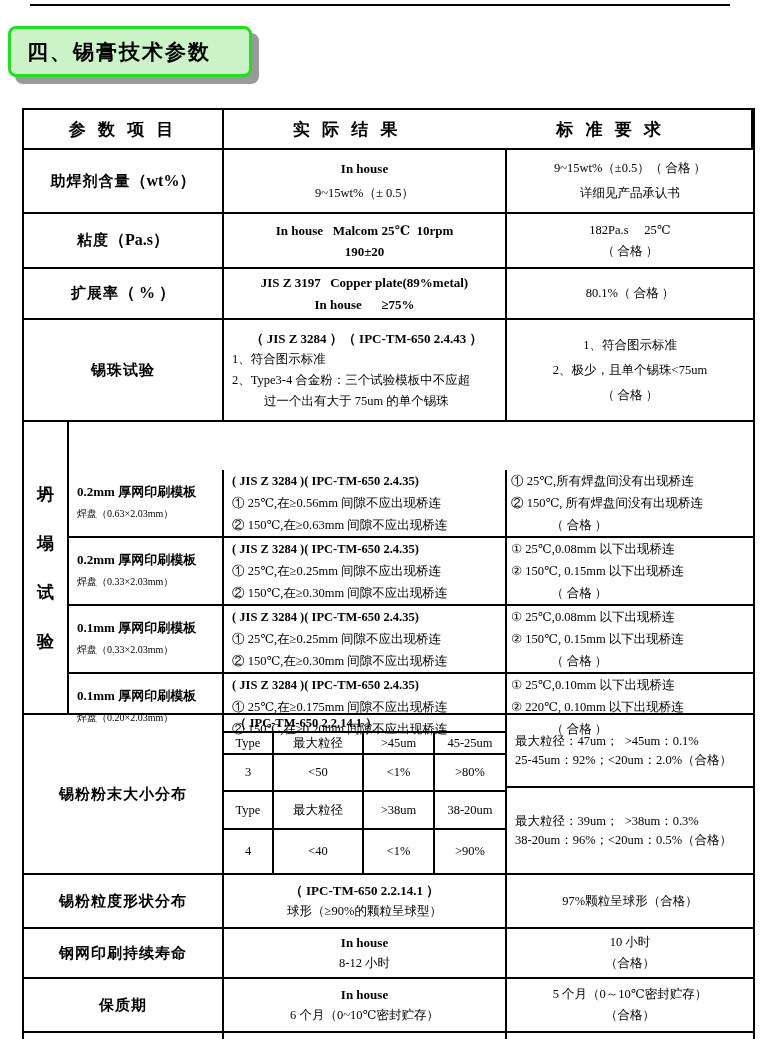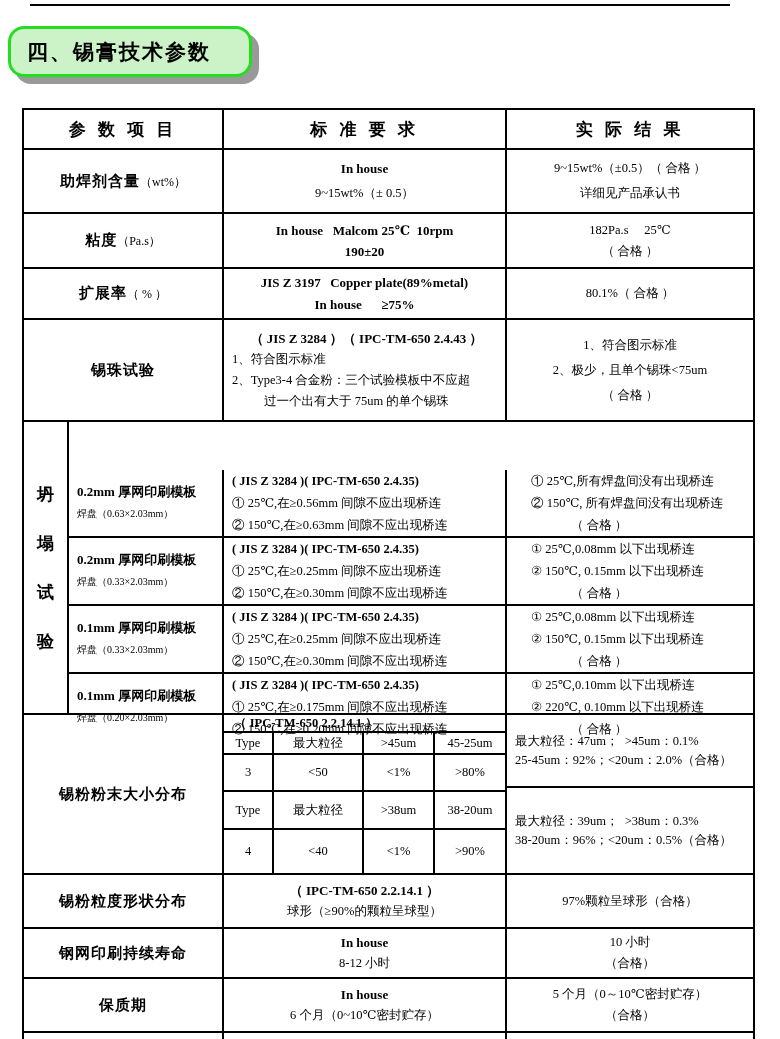--- a/index.html
+++ b/index.html
@@ -3,35 +3,35 @@
 <meta charset="utf-8">
 <style>
   :root{
     --title-fill:#ccf2c8; --title-border:#22dd22; --shadow:#999999; --line:#000000;
   }
   *{margin:0;padding:0;box-sizing:border-box;}
   body{background:#ffffff;font-family:"Liberation Serif","DejaVu Serif",serif;color:#000;}
   .page{position:relative;width:780px;height:1039px;background:#fff;overflow:hidden;}
   .toprule{position:absolute;left:30px;top:4px;width:700px;height:2px;background:var(--line);}
   .title-box{position:absolute;left:8px;top:26px;width:244px;height:51px;
-    background:var(--title-fill);border:3px solid var(--title-border);border-radius:16px;
+    background:var(--title-fill);border:3px solid var(--title-border);border-radius:8px;
     box-shadow:7px 7px 0 var(--shadow);display:flex;align-items:center;padding-left:16px;}
   .title-box span{font-weight:bold;font-size:21px;letter-spacing:2px;}
   
   .t{position:absolute;left:22px;top:108px;width:733px;border:2px solid var(--line);background:#fff;}
   .tr{display:flex;border-bottom:2px solid var(--line);}
   .tr:last-child{border-bottom:none;}
   .td{display:flex;flex-direction:column;justify-content:center;align-items:center;overflow:hidden;}
   .c1{flex:0 0 200px;border-right:2px solid var(--line);}
   .c2{flex:0 0 283px;border-right:2px solid var(--line);}
   .c3{flex:1 1 auto;}
   .h-head{height:40px;}
   .th-text{font-weight:bold;font-size:17px;letter-spacing:4px;}
   .param{font-weight:bold;font-size:15px;letter-spacing:1px;}
-  .unit{font-weight:normal;font-size:12px;letter-spacing:0;}
+  .unit{font-weight:bold;font-size:16px;letter-spacing:0;}
   .ln{font-size:12.5px;line-height:21px;}
   .bold{font-weight:bold;font-size:13px;}
   .left{align-items:flex-start;}
   .pad8{padding-left:8px;padding-right:4px;}
   .h-flux{height:64px;} .h-visc{height:55px;} .h-spread{height:51px;} .h-ball{height:102px;}
   .h-shape{height:54px;} .h-sten{height:50px;} .h-shelf{height:54px;} .h-stub{height:15px;}
   .gap6>*{margin:2px 0;}
   
   .collapse-section{height:293px;padding:0;}
   .vcell{flex:0 0 45px;border-right:2px solid var(--line);display:flex;flex-direction:column;
@@ -40,21 +40,21 @@
   .sub-tr{display:flex;border-bottom:2px solid var(--line);height:73px;}
   .sub-tr.h74{height:74px;}
   .sub-tr:last-child{border-bottom:none;height:71px;}
   .subc{flex:0 0 155px;border-right:2px solid var(--line);display:flex;flex-direction:column;
     justify-content:center;align-items:flex-start;padding-left:8px;}
   .subc .b1{font-weight:bold;font-size:13px;line-height:22px;}
   .subc .b2{font-size:10px;line-height:22px;}
   .cstd{flex:0 0 283px;border-right:2px solid var(--line);display:flex;flex-direction:column;
     justify-content:center;align-items:flex-start;padding-left:8px;}
   .cres{flex:1 1 auto;display:flex;flex-direction:column;justify-content:center;
-    align-items:flex-start;padding-left:24px;}
+    align-items:flex-start;padding-left:4px;}
   .cres .ok{padding-left:40px;}
   .ln2{font-size:12.5px;line-height:22px;}
   
   .h-powder{height:160px;}
   .c2p{flex:0 0 283px;border-right:2px solid var(--line);display:flex;flex-direction:column;padding:0;}
   .n-row{display:flex;border-bottom:2px solid var(--line);align-items:center;}
   .n-ipc{height:18px;justify-content:flex-start;padding-left:10px;font-weight:bold;font-size:12.5px;}
   .n-h3{height:22px;} .n-v3{height:37px;} .n-h4{height:38px;} .n-v4{height:43px;border-bottom:none;}
   .n-c{height:100%;display:flex;align-items:center;justify-content:center;font-size:12.5px;}
   .nc1{flex:0 0 50px;border-right:2px solid var(--line);}
@@ -79,25 +79,25 @@
   <div class="title-box">
     <span>四、锡膏技术参数</span>
   </div>
 
   <div class="t">
 
     <div class="tr h-head">
       <div class="td c1">
           <span class="th-text">参 数 项 目</span>
         </div>
+      <div class="td c3">
+          <span class="th-text">实 际 结 果</span>
+        </div>
       <div class="td c2">
           <span class="th-text">标 准 要 求</span>
-        </div>
-      <div class="td c3">
-          <span class="th-text">实 际 结 果</span>
         </div>
     </div>
 
     <div class="tr h-flux">
       <div class="td c1">
         <span><span class="param">助焊剂含量</span><span class="unit">（wt%）</span></span>
       </div>
       <div class="td c2 gap6">
         <span class="ln bold">In house</span>
         <span class="ln">9~15wt%（± 0.5）</span>

